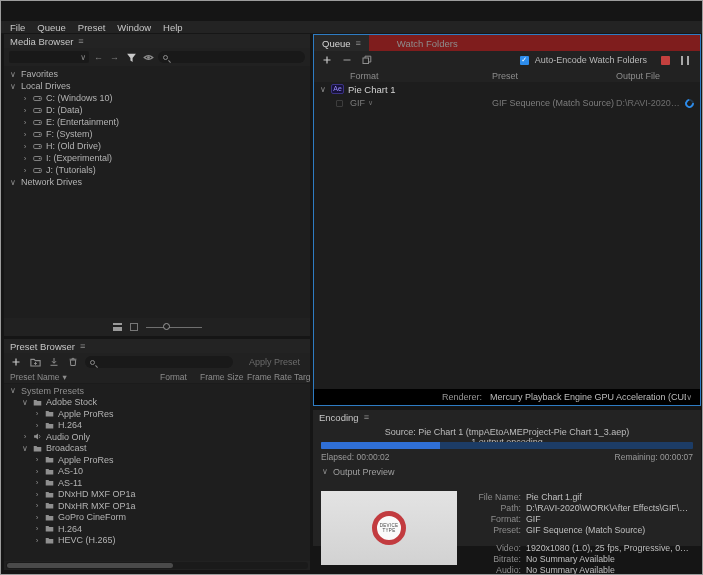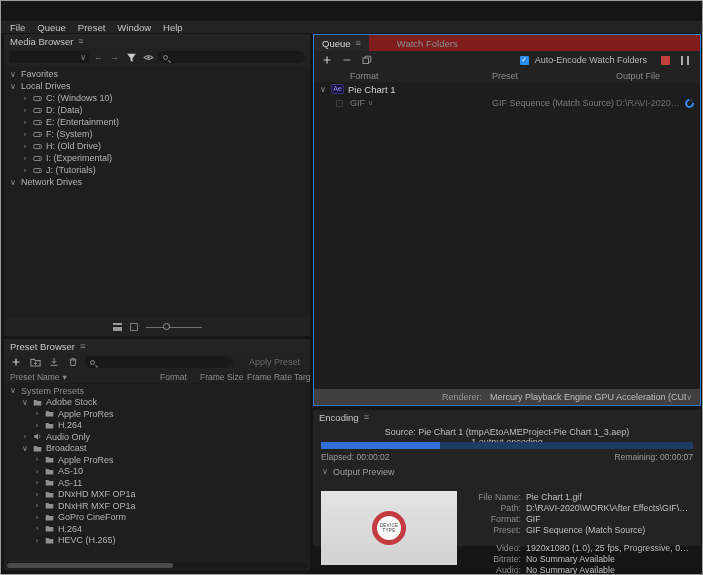--- a/index.html
+++ b/index.html
@@ -85,21 +85,21 @@
 .q-col-output{flex:1;}
 .q-rows{flex:1;background:#1d1d1d;overflow:hidden;}
 .q-item-row{display:flex;align-items:center;height:14px;padding-left:5px;gap:4px;font-size:9.5px;color:#d2d2d2;}
 .ae-badge{width:13px;height:10px;background:#17123a;border:1px solid #3c3385;border-radius:2px;color:#9a8cff;font-size:7px;line-height:8px;text-align:center;flex:none;}
 .q-out-row{display:flex;align-items:center;height:14px;padding-left:22px;font-size:9px;color:#7d7d7d;}
 .out-check{width:7px;height:7px;border:1px solid #3d3d3d;border-radius:1px;margin-right:7px;flex:none;}
 .out-format{width:142px;display:flex;gap:3px;align-items:center;}
 .out-preset{width:124px;display:flex;gap:3px;align-items:center;white-space:nowrap;overflow:hidden;}
 .out-file{flex:1;white-space:nowrap;overflow:hidden;text-overflow:ellipsis;color:#6f6f6f;}
 .spinner{width:9px;height:9px;border-radius:50%;border:2px solid var(--accent);border-top-color:rgba(45,140,235,.25);margin:0 6px 0 4px;flex:none;transform:rotate(40deg);}
-.q-renderer{height:16px;display:flex;align-items:center;background:#404040;padding:0 8px;font-size:9px;flex:none;}
+.q-renderer{height:16px;display:flex;align-items:center;background:#000000;padding:0 8px;font-size:9px;flex:none;}
 .r-label{margin-left:120px;color:#969696;}
 .r-value{margin-left:8px;color:#bdbdbd;flex:1;white-space:nowrap;overflow:hidden;}
 .r-chevron{color:#8b8b8b;font-size:8px;}
 
 
 .encoding-panel{position:absolute;left:312px;top:409px;width:388px;height:136px;background:#232323;}
 .enc-body{padding:3px 8px 0 8px;}
 .enc-source{display:flex;justify-content:space-between;font-size:9px;color:#bdbdbd;height:12px;align-items:center;flex-direction:column;}
 .progress{height:7px;background:var(--progress-track);border-radius:1px;margin:3px 0;position:relative;overflow:hidden;}
 .progress-fill{position:absolute;left:0;top:0;bottom:0;background:var(--progress-fill);}

